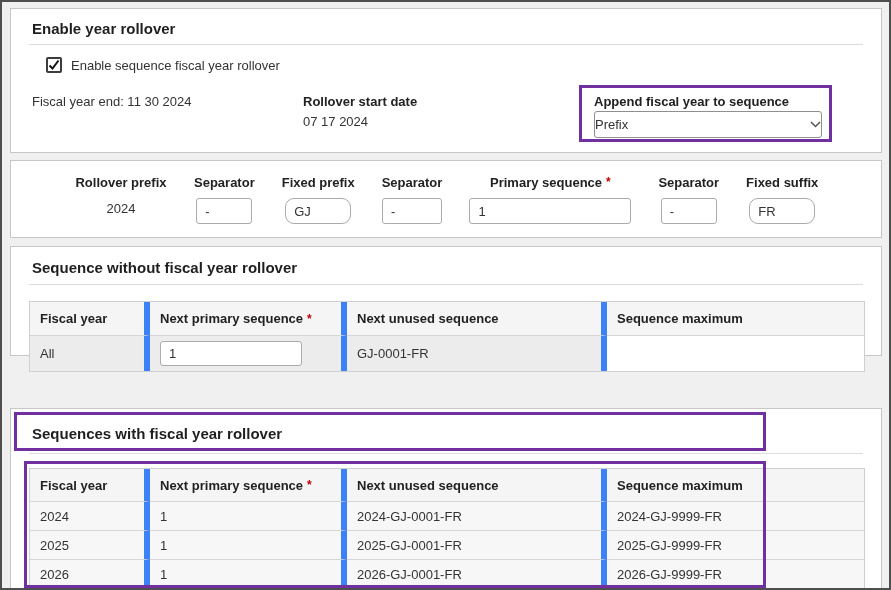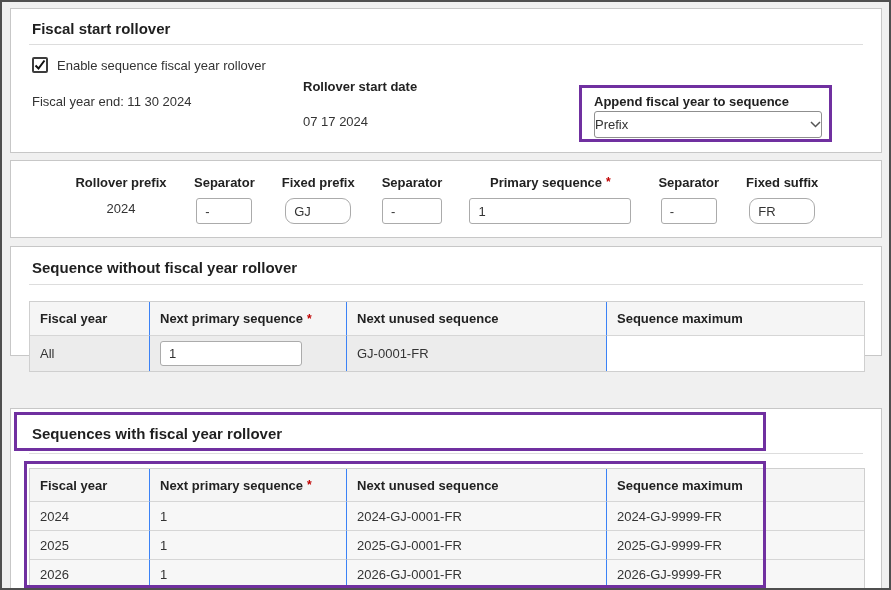--- a/index.html
+++ b/index.html
@@ -33,34 +33,34 @@
   }
   .rule {
     position: absolute; left: 18px; right: 18px; height: 1px;
     background: #dddddd;
   }
 
   
   .c1-title { top: 11px; }
   .c1-rule  { top: 35px; }
   .check-row {
-    position: absolute; left: 21px; top: 48px;
+    position: absolute; left: 35px; top: 48px;
     display: flex; align-items: center; gap: 9px;
   }
   .checkbox {
     width: 16px; height: 16px; flex: 0 0 auto;
     border: 2px solid #3c3c3c; border-radius: 2px;
     background: #fff; display: inline-flex; align-items: center; justify-content: center;
     cursor: pointer;
   }
   .checkbox svg { display:block; }
   .plain-text { position: absolute; white-space: nowrap; color: #333; }
   .bold-label { position: absolute; white-space: nowrap; color: #222; font-weight: bold; }
   .c1-fyend       { left: 21px;  top: 85px; }
-  .c1-start-label { left: 292px; top: 70px; }
+  .c1-start-label { left: 292px; top: 85px; }
   .c1-start-value { left: 292px; top: 105px; }
   .c1-append-label{ left: 583px; top: 85px; }
   .select {
     position: absolute; left: 583px; top: 102px;
     width: 228px; height: 27px;
     border: 1px solid #8f8f8f; border-radius: 3px;
     background: #fff;
     display: flex; align-items: center; justify-content: space-between;
     padding: 0 0; cursor: pointer; color: #333;
   }
@@ -98,21 +98,21 @@
     position: absolute; left: 18px; width: 836px;
     display: grid; grid-template-columns: 120px 197px 260px 1fr;
     border: 1px solid #cfcfcf;
     background: #fff;
   }
   .t-without { top: 54px; }
   .t-with    { top: 59px; }
   .th, .td {
     display: flex; align-items: center;
     padding: 0 10px;
-    border-right: 1px solid #3b82f6;
+    border-right: 6px solid #3b82f6;
     border-bottom: 1px solid #d6d6d6;
     white-space: nowrap;
   }
   .th { background: #f5f5f5; font-weight: bold; color: #222; height: 34px; }
   .t-with .th { height: 33px; }
   .grid-table > :nth-child(4n) { border-right: none; }
   .t-without .td { background: #ececec; height: 35px; }
   .t-with .td    { background: #f7f7f7; height: 29px; }
   .last-row { border-bottom: none; }
   .cell-input { width: 142px; height: 25px; }
@@ -130,21 +130,21 @@
   .ann-table  { left: 22px;  top: 459px; width: 742px; height: 127px; }
 
   .chev { flex: 0 0 auto; }
 </style>
 </head>
 <body>
 
 <div class="screen">
 
   <section class="card card-1">
-    <h2 class="sec-title c1-title">Fiscal start rollover</h2>
+    <h2 class="sec-title c1-title">Enable year rollover</h2>
     <div class="rule c1-rule"></div>
 
     <div class="check-row">
       <span class="checkbox">
         <svg width="12" height="12" viewBox="0 0 12 12">
           <path d="M1.5 6.5 L4.5 9.5 L10.5 1.5" fill="none" stroke="#111" stroke-width="2"></path>
         </svg>
       </span>
       <span>Enable sequence fiscal year rollover</span>
     </div>

